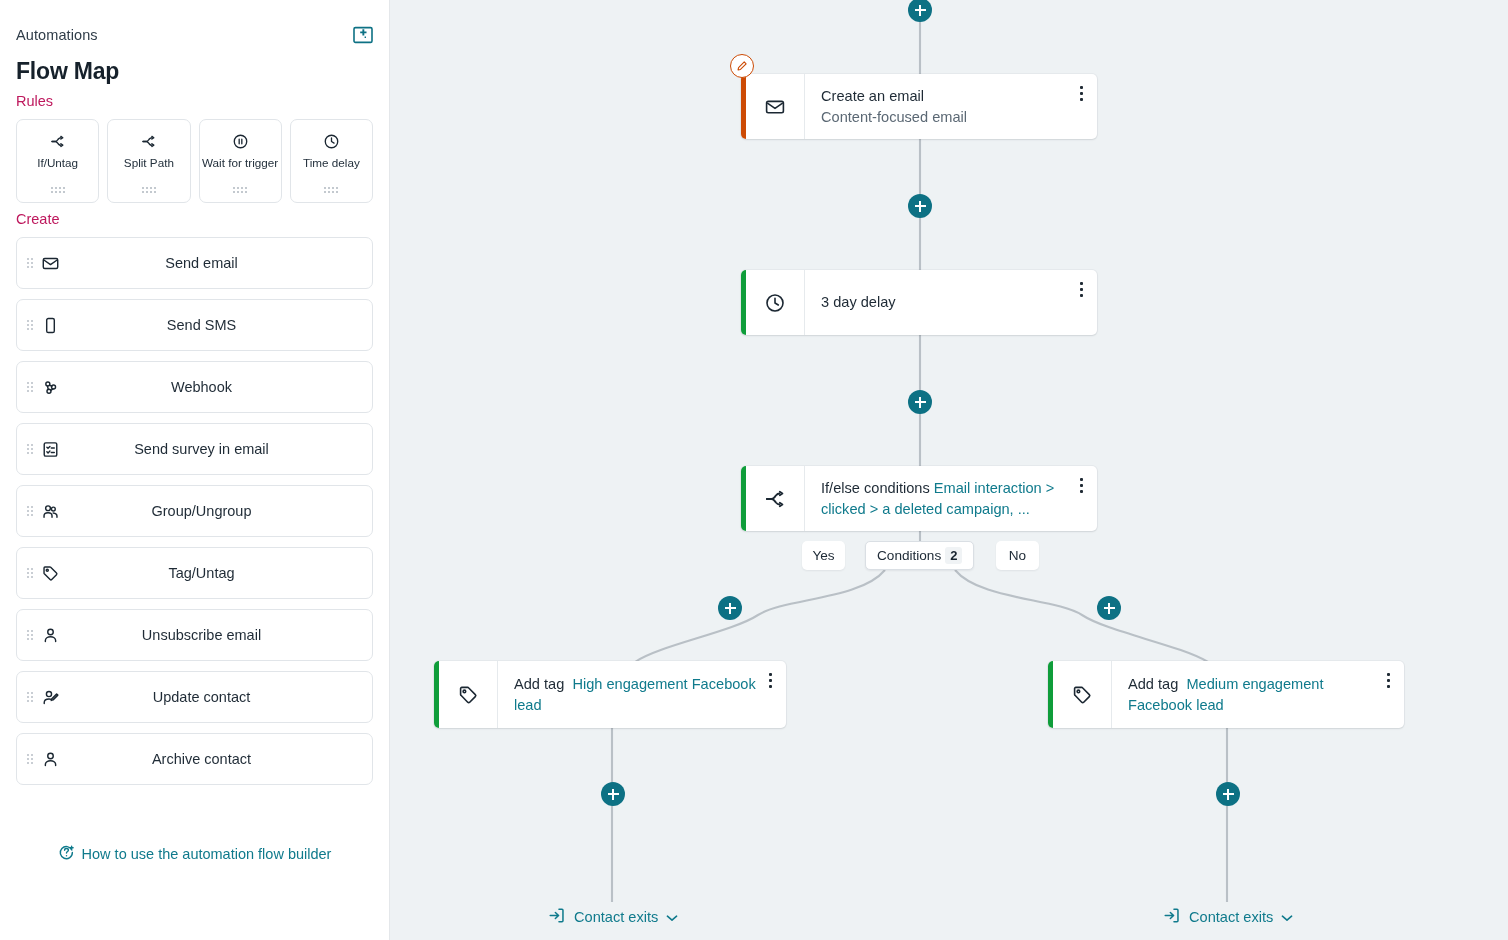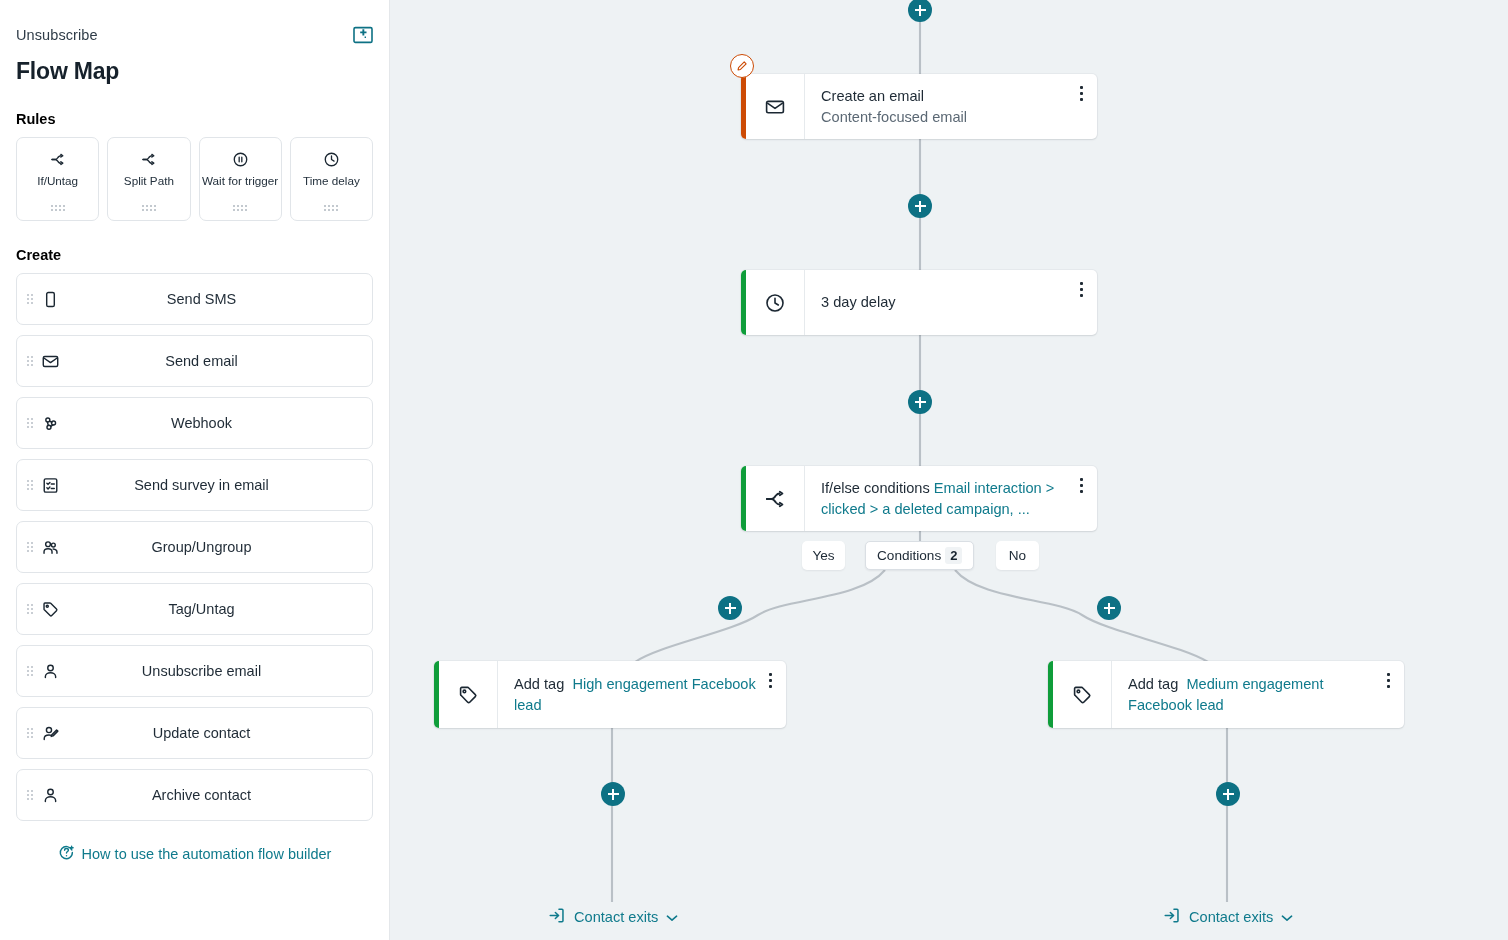--- a/index.html
+++ b/index.html
@@ -24,22 +24,22 @@
     display: flex; align-items: center; justify-content: space-between;
     padding-top: 26px;
   }
   .sb-eyebrow { font-size: 14.5px; color: #2f3c48; letter-spacing: .1px; }
   .panel-icon { width: 20px; height: 18px; cursor: pointer; }
   .sb-title {
     font-size: 23px; font-weight: bold; color: #16212b;
     margin-top: 14px; letter-spacing: -.2px;
   }
   .sb-section-label {
-    font-size: 14.5px; font-weight: bold; color: #000000;
-    margin-top: 26px; margin-bottom: 10px;
+    font-size: 14.5px; font-weight: normal; color: #be185d;
+    margin-top: 8px; margin-bottom: 10px;
   }
   .rules-row { display: flex; gap: 8px; }
   .rule-card {
     width: 85px; height: 84px;
     border: 1px solid #e1e5e9; border-radius: 7px;
     background: #fff;
     display: flex; flex-direction: column; align-items: center;
     padding-top: 11px; cursor: grab; position: relative;
   }
   .rule-card .r-ico { height: 20px; display: flex; align-items: center; }
@@ -148,21 +148,21 @@
   }
   .chev { display: inline-block; }
 </style>
 </head>
 <body>
 
 <div class="app">
 
   <aside class="sidebar">
     <div class="sb-topbar">
-      <span class="sb-eyebrow">Unsubscribe</span>
+      <span class="sb-eyebrow">Automations</span>
       <span class="panel-icon">
         <svg width="20" height="18" viewBox="0 0 20 18" fill="none">
           <rect x="1" y="1.6" width="18" height="14.8" rx="1.4" stroke="#0d7184" stroke-width="1.6"></rect>
           <path d="M7.2 5.4h2.2V3.2h1.9v2.2h2.2v1.9h-2.2v2.2H9.4V7.3H7.2z" fill="#0d7184"></path>
           <path d="M11.6 10.6h1.4v1.4h-1.4z" fill="#0d7184"></path>
         </svg>
       </span>
     </div>
 
     <h1 class="sb-title">Flow Map</h1>
@@ -262,43 +262,43 @@
       <div class="action-item">
         <span class="a-grip">
             <i></i>
             <i></i>
             <i></i>
             <i></i>
             <i></i>
             <i></i>
           </span>
         <span class="a-ico">
-          <svg width="19" height="19" viewBox="0 0 20 20" fill="none" stroke="#1b2732" stroke-width="1.5">
-            <rect x="6" y="2.6" width="8" height="14.8" rx="1.7"></rect>
-          </svg>
-        </span>
-        <span class="a-label">Send SMS</span>
-      </div>
-
-      <div class="action-item">
-        <span class="a-grip">
-            <i></i>
-            <i></i>
-            <i></i>
-            <i></i>
-            <i></i>
-            <i></i>
-          </span>
-        <span class="a-ico">
           <svg width="19" height="19" viewBox="0 0 20 20" fill="none" stroke="#1b2732" stroke-width="1.5" stroke-linejoin="round">
             <rect x="2.4" y="4.8" width="15.2" height="10.4" rx="1.6"></rect>
             <path d="M3.4 6.6l6.6 4.6 6.6-4.6" stroke-linecap="round"></path>
           </svg>
         </span>
         <span class="a-label">Send email</span>
+      </div>
+
+      <div class="action-item">
+        <span class="a-grip">
+            <i></i>
+            <i></i>
+            <i></i>
+            <i></i>
+            <i></i>
+            <i></i>
+          </span>
+        <span class="a-ico">
+          <svg width="19" height="19" viewBox="0 0 20 20" fill="none" stroke="#1b2732" stroke-width="1.5">
+            <rect x="6" y="2.6" width="8" height="14.8" rx="1.7"></rect>
+          </svg>
+        </span>
+        <span class="a-label">Send SMS</span>
       </div>
 
       <div class="action-item">
         <span class="a-grip">
             <i></i>
             <i></i>
             <i></i>
             <i></i>
             <i></i>
             <i></i>

